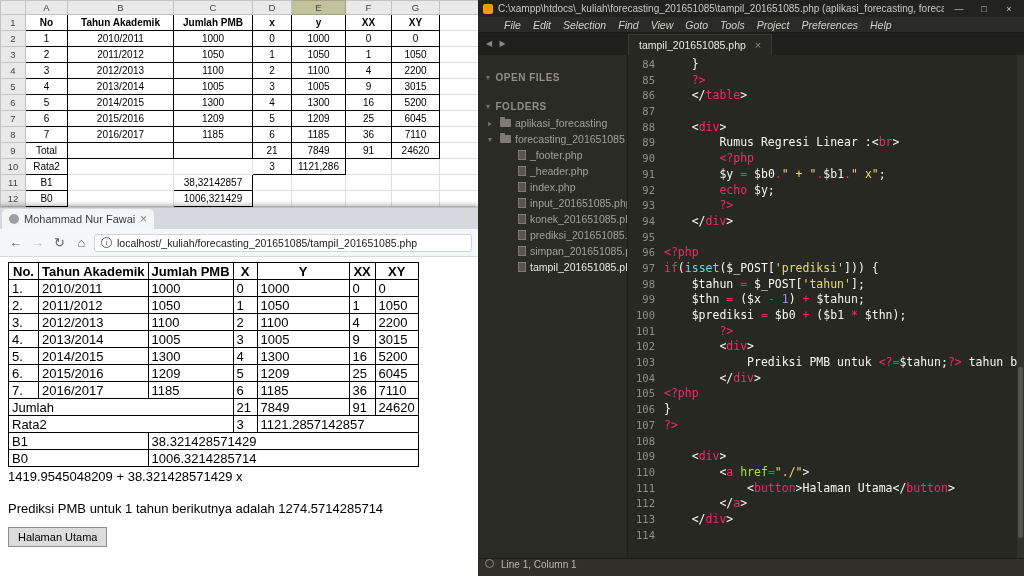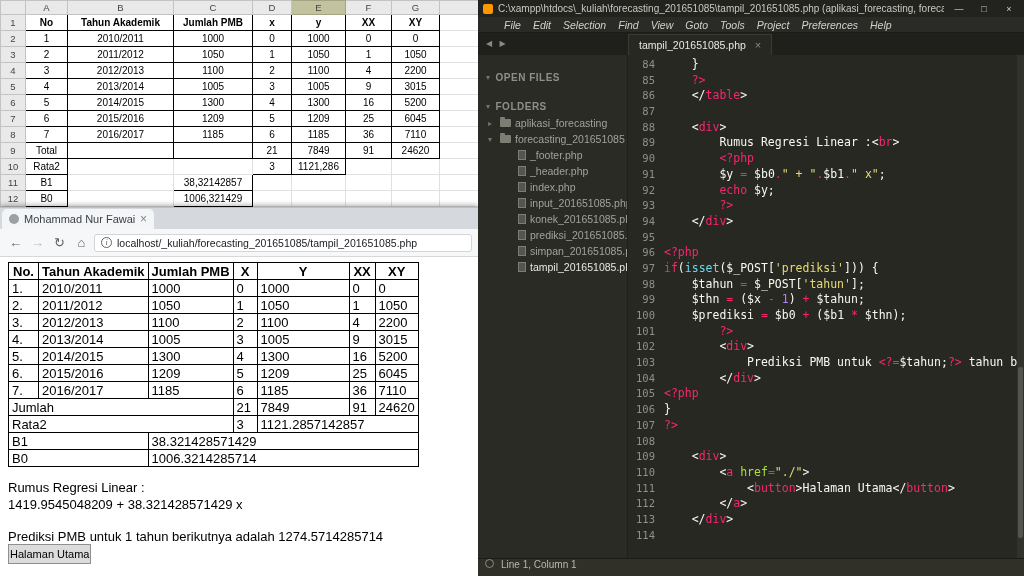--- a/index.html
+++ b/index.html
@@ -30,21 +30,21 @@
   .info-icon { width:11px; height:11px; border:1px solid #5f6368; border-radius:50%; font-size:8px; line-height:9px; text-align:center; color:#5f6368; font-family:"Liberation Serif",serif; font-style:italic; flex:none; }
   .url-text { font-size:10.5px; color:#202124; white-space:nowrap; overflow:hidden; }
   .b-page { padding:5px 8px; font-size:13px; color:#000; }
   table.ptable { border-collapse:collapse; }
   .ptable th, .ptable td { border:1px solid #000; font-size:13px; padding:0 3px; height:17px; white-space:nowrap; }
   .ptable th { font-weight:700; text-align:center; }
   .ptable td { text-align:left; }
   .rumus-title { margin-top:13px; }
   .rumus-formula { margin-top:2px; }
   .prediksi { margin-top:17px; }
-  .home-btn { font-size:11px; padding:3px 1px; background:#dcdcdc; border:1px solid #8f8f8f; color:#000; font-family:"Liberation Sans",sans-serif; }
+  .home-btn { margin-top:11px; font-size:11px; padding:3px 9px; background:#dcdcdc; border:1px solid #8f8f8f; color:#000; font-family:"Liberation Sans",sans-serif; }
 
   
   .sublime { position:absolute; left:478px; top:0; width:546px; height:576px; background:#272822; }
   .s-title { height:17px; background:#22221e; display:flex; align-items:center; padding:0 5px; gap:5px; }
   .s-icon { width:10px; height:10px; border-radius:2px; background:#ff9800; flex:none; }
   .s-title-text { flex:1; font-size:10px; color:#c9c9c3; white-space:nowrap; overflow:hidden; }
   .wbtn { width:20px; text-align:center; font-size:9px; color:#cfcfcf; }
   .s-menu { height:16px; background:#2a2a26; display:flex; align-items:center; padding:0 20px; border-bottom:1px solid #1b1b18;font-style:italic; }
   .smenu-item { font-size:10.5px; color:#d2d2cb; padding:0 6px; }
   .s-tabs { height:22px; background:#1f1f1b; position:relative; }
@@ -367,21 +367,20 @@
             <tr>
               <td colspan="2">B1</td>
               <td colspan="5">38.321428571429</td>
             </tr>
             <tr>
               <td colspan="2">B0</td>
               <td colspan="5">1006.3214285714</td>
             </tr>
           </tbody>
       </table>
-      <div class="rumus-title">Rumus Regresi Linear :</div>
       <div class="rumus-formula">1419.9545048209 + 38.321428571429 x</div>
       <div class="prediksi">Prediksi PMB untuk 1 tahun berikutnya adalah 1274.5714285714</div>
       <button class="home-btn">Halaman Utama</button>
     </div>
   </section>
 
   <section class="sublime">
     <div class="s-title">
       <span class="s-icon"></span>
       <span class="s-title-text">C:\xampp\htdocs\_kuliah\forecasting_201651085\tampil_201651085.php (aplikasi_forecasting, forecasting_201651085) - Sublime Text</span>

